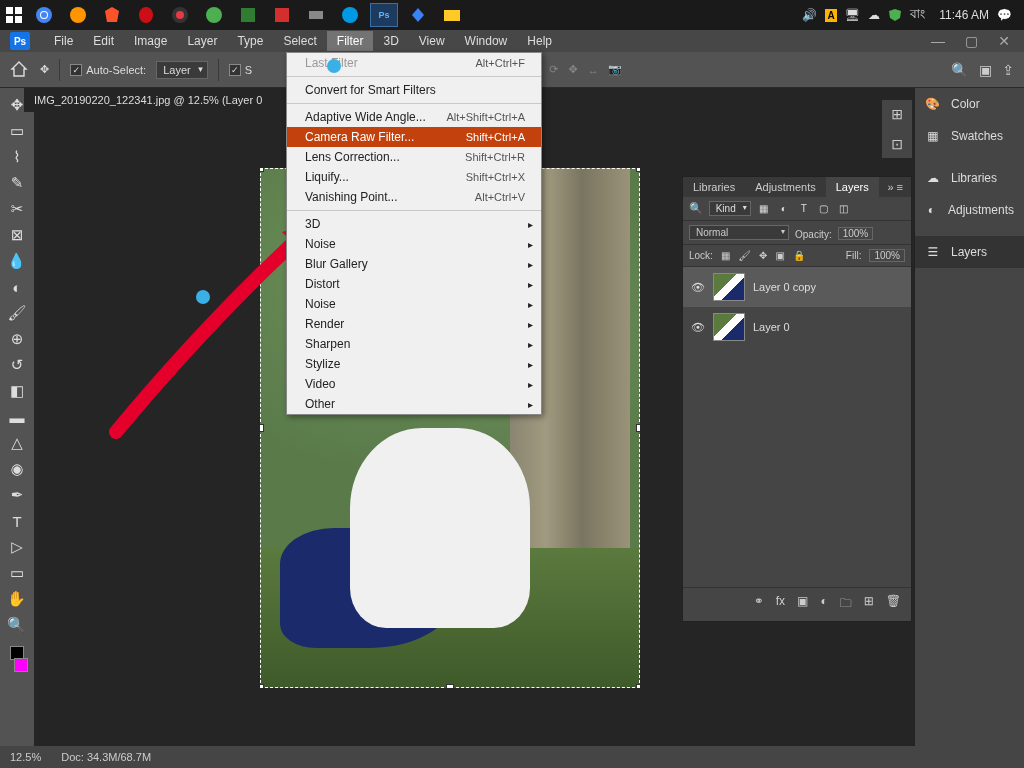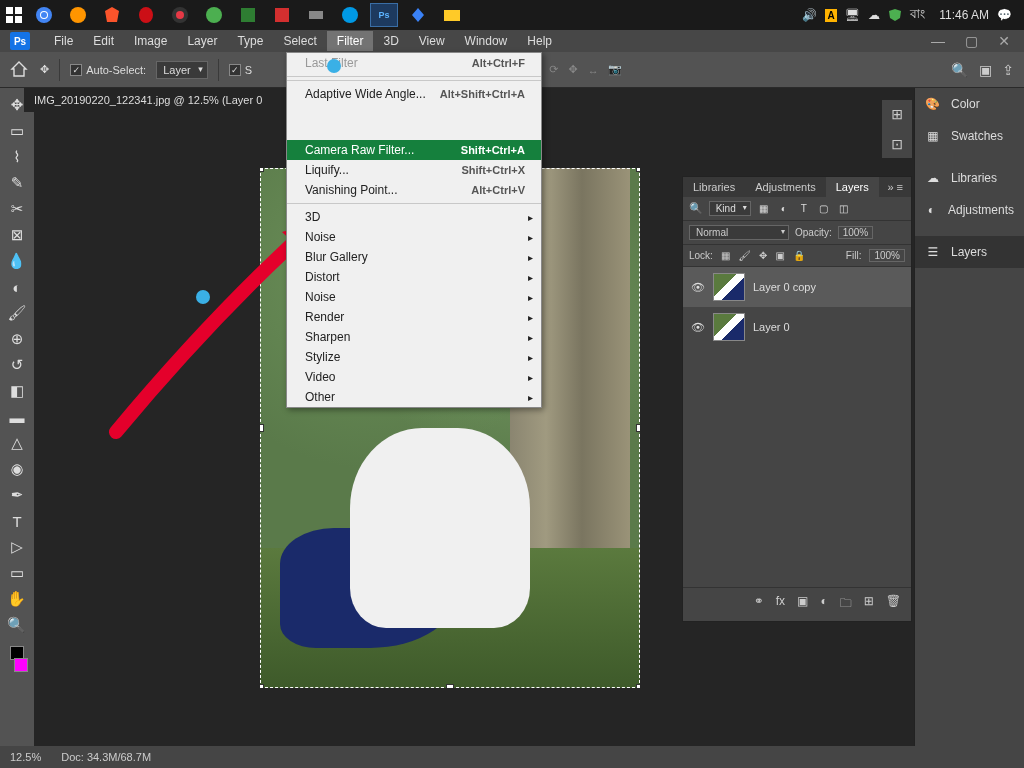--- a/index.html
+++ b/index.html
@@ -47,22 +47,22 @@
 .person-pants { position: absolute; left: 20px; bottom: 40px; width: 180px; height: 120px; background: #1a2a6a; border-radius: 30% 10% 50% 20%; }
 .bg-blur { position: absolute; inset: 0; background: radial-gradient(circle at 30% 20%, rgba(120,160,100,0.6), transparent 40%), radial-gradient(circle at 70% 30%, rgba(140,180,120,0.5), transparent 35%); }
 
 .transform-handle { position: absolute; width: 8px; height: 8px; background: #fff; border: 1px solid #333; }
 
 .red-arrow { position: absolute; top: 100px; left: 60px; width: 260px; height: 240px; pointer-events: none; }
 .blue-dot { position: absolute; width: 14px; height: 14px; border-radius: 50%; background: #3ab0e6; }
 
 .filter-menu { position: absolute; top: 52px; left: 286px; width: 256px; background: #f0f0f0; border: 1px solid #888; box-shadow: 2px 2px 6px rgba(0,0,0,0.4); font-size: 12px; color: #222; z-index: 100; }
 .filter-menu .row { display: flex; align-items: center; padding: 3px 16px 3px 18px; position: relative; }
-.filter-menu .row.sel { background: #15803d; color: #fff; margin-top: 36px; }
-.filter-menu .row .shortcut { margin-left: auto; font-size: 11px; color: #555; font-weight: bold; }
+.filter-menu .row.sel { background: #c2410c; color: #fff; }
+.filter-menu .row .shortcut { margin-left: auto; font-size: 11px; color: #555; }
 .filter-menu .row.sel .shortcut { color: #fff; }
 .filter-menu .row.sub::after { content: "▸"; position: absolute; right: 8px; font-size: 10px; }
 .filter-menu .sep { height: 1px; background: #c8c8c8; margin: 3px 0; }
 .filter-menu .disabled { color: #999; }
 
 .panel-right { position: absolute; top: 88px; right: 0; width: 110px; bottom: 22px; background: #454545; border-left: 1px solid #222; }
 .panel-right .pr-row { display: flex; align-items: center; gap: 10px; padding: 8px 10px; color: #ddd; font-size: 12px; }
 .panel-right .pr-row.active { background: #333; }
 .panel-right .pr-ic { width: 16px; height: 16px; display: inline-flex; align-items: center; justify-content: center; }
 
@@ -70,21 +70,21 @@
 
 .layers-panel { position: absolute; top: 176px; right: 112px; width: 230px; background: #454545; border: 1px solid #222; z-index: 50; }
 .layers-panel .tabs { display: flex; font-size: 11px; color: #ccc; background: #383838; }
 .layers-panel .tabs .tab { padding: 4px 10px; }
 .layers-panel .tabs .tab.active { background: #454545; color: #fff; }
 .layers-panel .tabs .expand { margin-left: auto; padding: 4px 8px; }
 .layers-panel .filter-row { display: flex; align-items: center; padding: 4px 6px; gap: 6px; color: #ddd; font-size: 10px; border-bottom: 1px solid #333; }
 .layers-panel .filter-row .kind { background: #3a3a3a; border: 1px solid #666; padding: 1px 14px 1px 6px; position: relative; }
 .layers-panel .filter-row .kind::after { content: "▾"; position: absolute; right: 3px; font-size: 8px; }
 .layers-panel .filter-row .fi { width: 14px; text-align: center; }
-.layers-panel .blend-row { display: flex; align-items: center; padding: 4px 6px; gap: 6px; color: #ccc; font-size: 10px; border-bottom: 1px solid #333; }
+.layers-panel .blend-row { display: flex; align-items: flex-end; padding: 4px 6px; gap: 6px; color: #ccc; font-size: 10px; border-bottom: 1px solid #333; }
 .layers-panel .blend-row .normal { background: #3a3a3a; border: 1px solid #666; padding: 1px 14px 1px 6px; position: relative; flex: 1; max-width: 100px; }
 .layers-panel .blend-row .normal::after { content: "▾"; position: absolute; right: 3px; font-size: 8px; }
 .layers-panel .lock-row { display: flex; align-items: center; padding: 4px 6px; gap: 8px; color: #ccc; font-size: 10px; border-bottom: 1px solid #333; }
 .layers-panel .layer { display: flex; align-items: center; padding: 6px 8px; gap: 8px; color: #ddd; font-size: 11px; }
 .layers-panel .layer.active { background: #5a5a5a; }
 .layers-panel .layer .eye { width: 14px; }
 .layers-panel .layer .thumb { width: 32px; height: 28px; background: #fff; border: 1px solid #888; background-size: cover; }
 .layers-panel .bottom-icons { display: flex; justify-content: flex-end; gap: 12px; padding: 6px 10px; color: #ccc; font-size: 12px; border-top: 1px solid #333; margin-top: 240px; }
 
 .statusbar { position: absolute; bottom: 0; left: 0; right: 0; height: 22px; background: #454545; color: #ccc; font-size: 11px; display: flex; align-items: center; padding: 0 10px; gap: 20px; }
@@ -286,28 +286,35 @@
     <div class="blue-dot" style="top:178px;left:160px;"></div>
   </div>
 </div>
 
 <div class="filter-menu" id="filter-menu">
     <div class="row disabled">
       <span>Last Filter</span>
       <span class="shortcut">Alt+Ctrl+F</span>
     </div>
     <div class="sep"></div>
+    <div class="row">
+      <span>Convert for Smart Filters</span>
+    </div>
     <div class="sep"></div>
     <div class="row">
       <span>Adaptive Wide Angle...</span>
       <span class="shortcut">Alt+Shift+Ctrl+A</span>
     </div>
     <div class="row sel">
       <span>Camera Raw Filter...</span>
       <span class="shortcut">Shift+Ctrl+A</span>
+    </div>
+    <div class="row">
+      <span>Lens Correction...</span>
+      <span class="shortcut">Shift+Ctrl+R</span>
     </div>
     <div class="row">
       <span>Liquify...</span>
       <span class="shortcut">Shift+Ctrl+X</span>
     </div>
     <div class="row">
       <span>Vanishing Point...</span>
       <span class="shortcut">Alt+Ctrl+V</span>
     </div>
     <div class="sep"></div>

